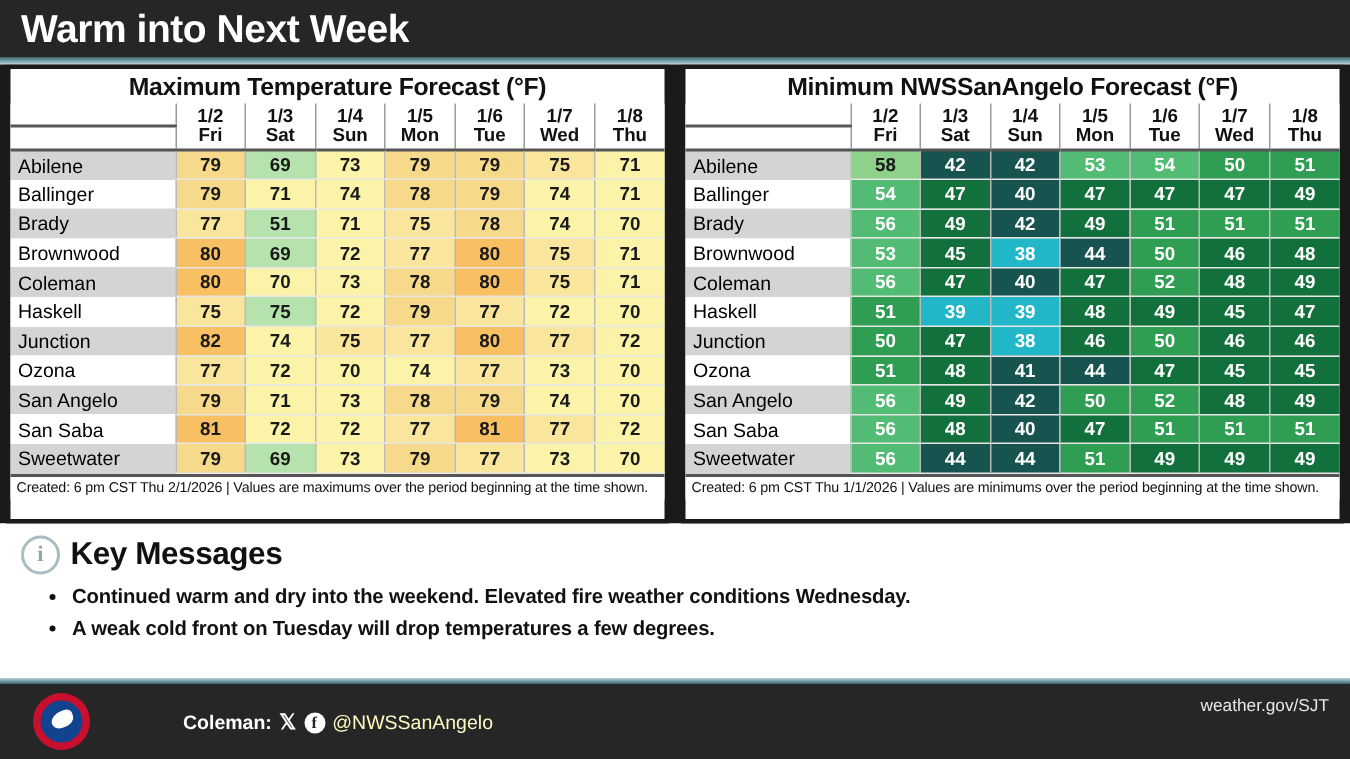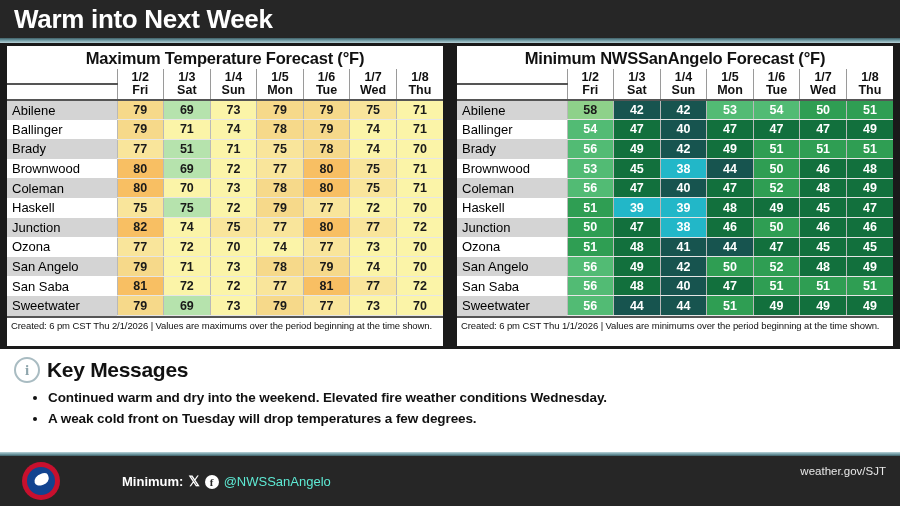--- a/index.html
+++ b/index.html
@@ -60,21 +60,21 @@
   .logo::after{content:"";position:absolute;left:12px;top:12px;width:15px;height:11px;
         background:#ffffff;border-radius:60% 30% 50% 40%;transform:rotate(-18deg);}
   .footmid{margin-left:14px;}
   .agency{color:#e8e8e8;font-size:14.5px;letter-spacing:.6px;line-height:17px;}
   .followline{display:flex;align-items:center;gap:5px;margin-left:48px;margin-top:1px;}
   .followlbl{color:#ffffff;font-size:13px;font-weight:bold;}
   .xicon{color:#fff;font-size:14px;font-weight:bold;font-family:"Liberation Serif",serif;}
   .fbicon{width:14px;height:14px;border-radius:50%;background:#ffffff;color:#262626;
           font-size:11px;font-weight:bold;display:flex;align-items:center;
           justify-content:center;font-family:"Liberation Serif",serif;}
-  .handle{color:#5eead4;font-size:13px;}
+  .handle{color:#fef9c3;font-size:13px;}
   .footright{position:absolute;right:14px;top:8px;text-align:right;}
   .weblink{color:#e8e8e8;font-size:11.5px;line-height:15px;}
   .updated{color:#8fb0ba;font-size:11.5px;line-height:15px;}
 </style>
 </head>
 <body>
 
 <div class="graphic">
 
   <div class="titlebar">
@@ -397,21 +397,21 @@
       <li>Continued warm and dry into the weekend. Elevated fire weather conditions Wednesday.</li>
       <li>A weak cold front on Tuesday will drop temperatures a few degrees.</li>
     </ul>
   </div>
 
   <div class="footrule"></div>
   <div class="footer">
     <div class="logo"></div>
     <div class="footmid">
       <div class="followline">
-        <span class="followlbl">Minimum:</span>
+        <span class="followlbl">Coleman:</span>
         <span class="xicon">𝕏</span>
         <span class="fbicon">f</span>
         <span class="handle">@NWSSanAngelo</span>
       </div>
     </div>
     <div class="footright">
       <div class="weblink">weather.gov/SJT</div>
     </div>
   </div>
 

